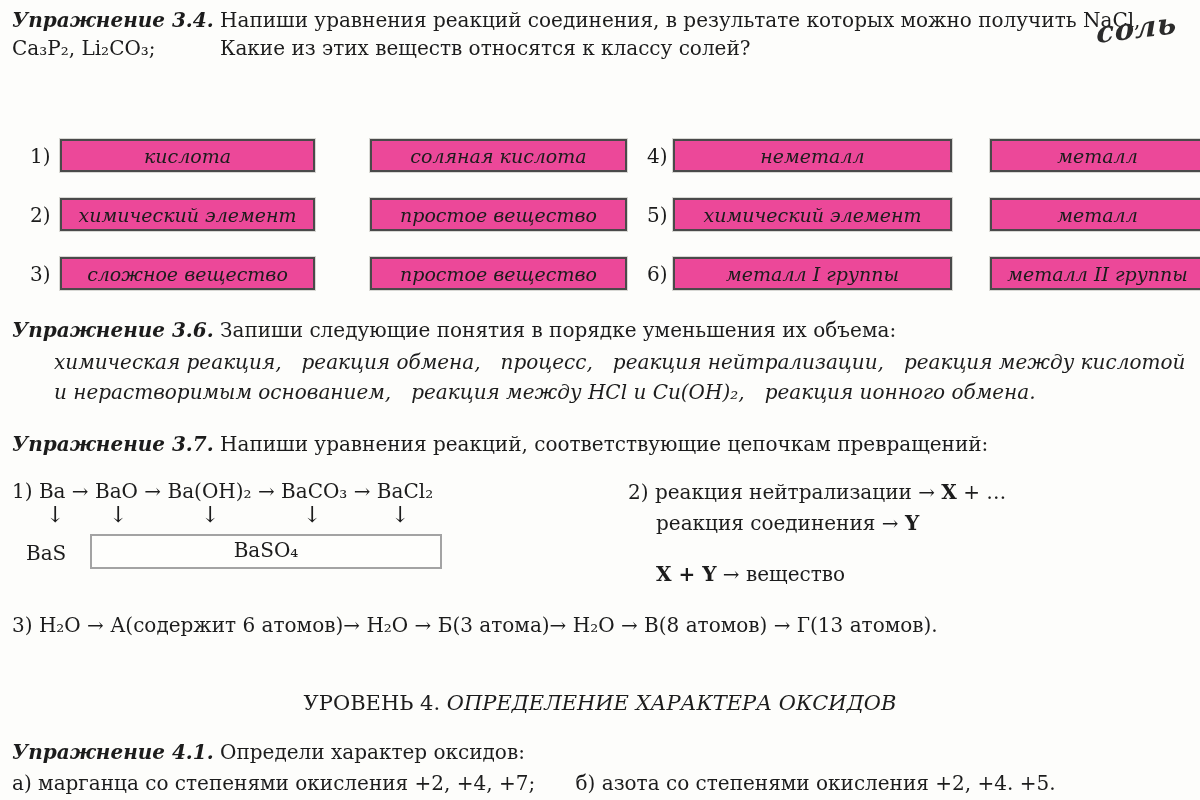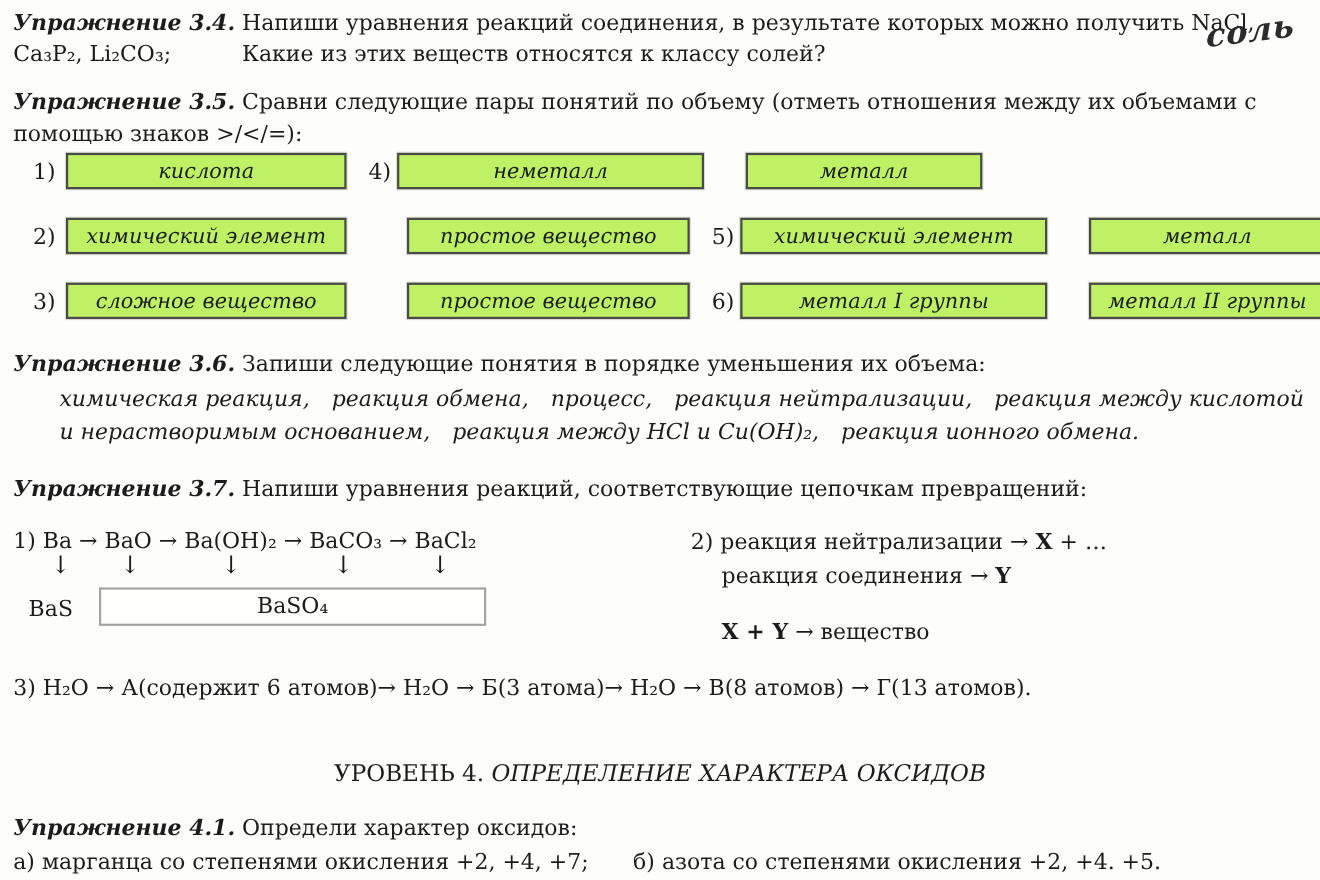--- a/index.html
+++ b/index.html
@@ -31,21 +31,21 @@
   }
 
   
   .pair-row { display: flex; align-items: center; padding-left: 30px; margin-bottom: 26px; }
   .pair-num { width: 30px; flex: none; }
   .pair-num.n2 { width: 26px; margin-left: 20px; }
   .pair-box {
     height: 33px;
     border: 2px solid #4a4a4a;
     box-shadow: 0 0 0 1px #d8d8d4;
-    background: #bef264;
+    background: #ec4899;
     display: flex;
     align-items: center;
     justify-content: center;
     font-style: italic;
     font-size: 19px;
     flex: none;
     overflow: hidden;
     text-align: center;
   }
   .w1 { width: 255px; }
@@ -77,32 +77,30 @@
       <span>Напиши уравнения реакций соединения, в результате которых можно получить NaCl,</span>
     </div>
     <div>
       <span>Ca₃P₂, Li₂CO₃;</span>
       <span style="margin-left:58px;">Какие из этих веществ относятся к классу солей?</span>
     </div>
   </div>
 
   <div class="abs handwriting" style="top:14px;left:1096px;">соль</div>
 
-  <div class="abs" style="top:78px;left:12px;width:1176px;line-height:29px;">
-    <span class="ex-label">Упражнение 3.5.</span>
-    <span>Сравни следующие пары понятий по объему (отметь отношения между их объемами с</span><br>
-    <span>помощью знаков &gt;/&lt;/=):</span>
-  </div>
 
   <div class="abs" style="top:139px;left:0;width:1210px;">
 
     <div class="pair-row">
       <span class="pair-num">1)</span>
       <div class="pair-box w1">
           <span>кислота</span>
+        </div>
+      <div class="pair-box w2">
+          <span>соляная кислота</span>
         </div>
       <span class="pair-num n2">4)</span>
       <div class="pair-box w3">
           <span>неметалл</span>
         </div>
       <div class="pair-box w4">
           <span>металл</span>
         </div>
     </div>
 

